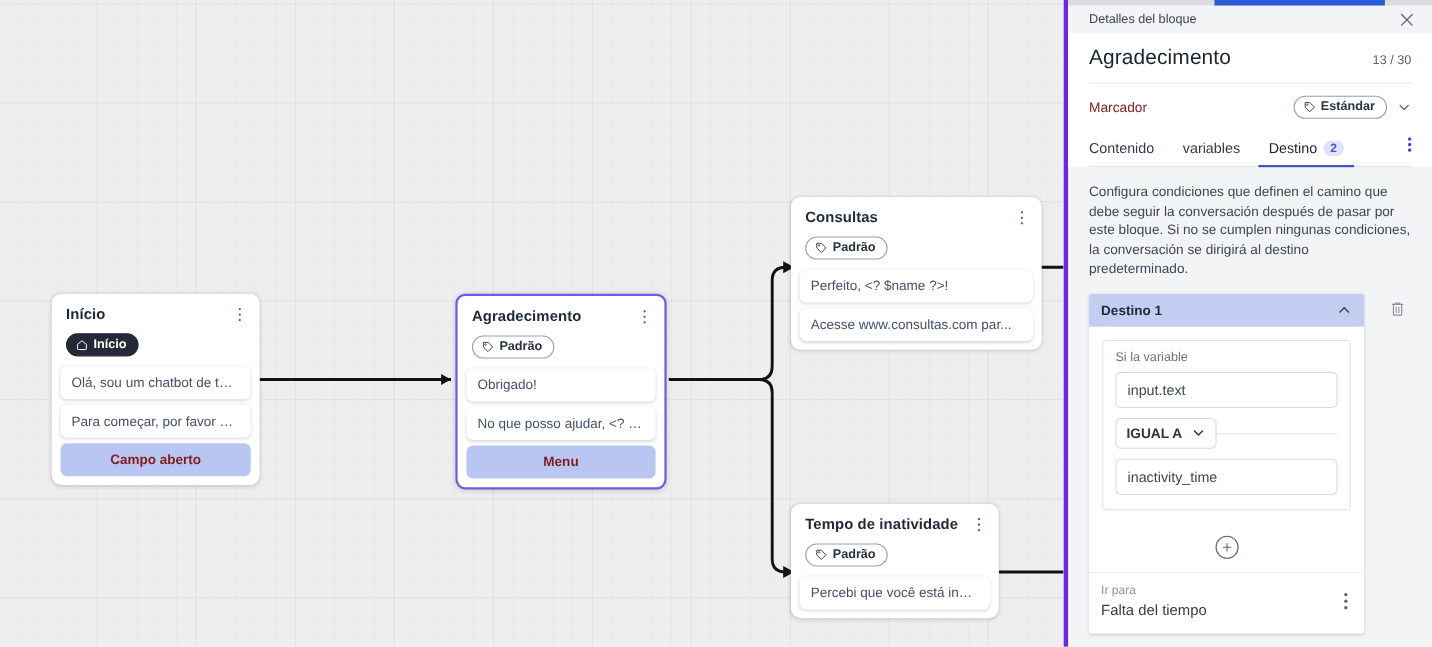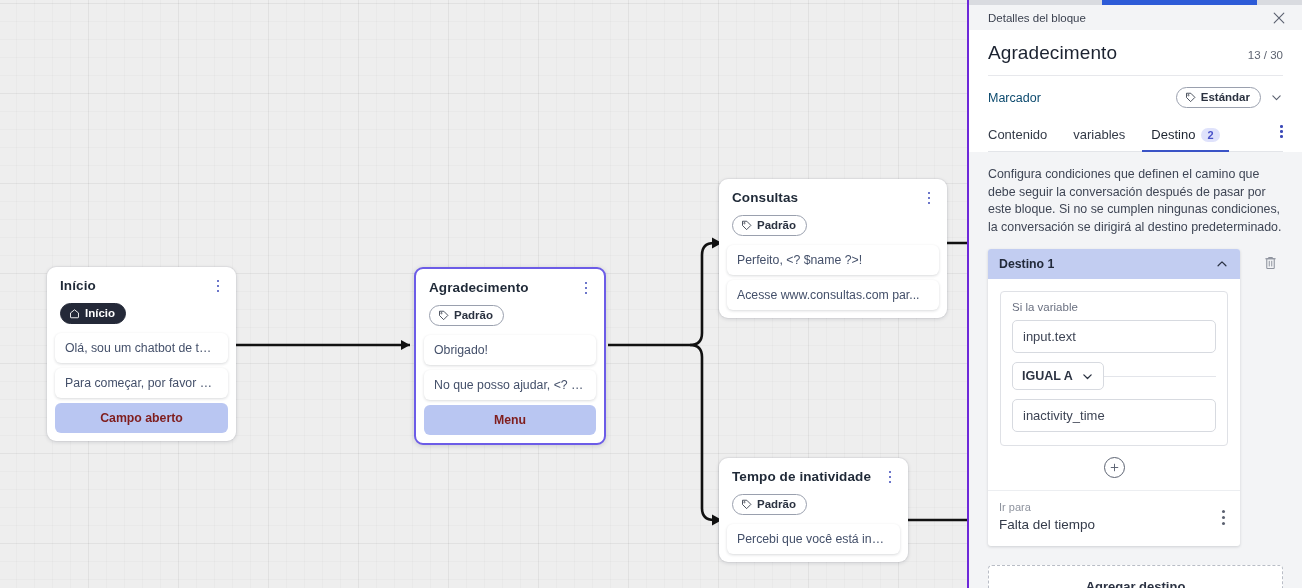--- a/index.html
+++ b/index.html
@@ -124,21 +124,21 @@
     text-align: center;
   }
 
   
   #panel {
     position: absolute;
     right: 0; top: 0;
     width: 335px;
     height: 588px;
     background: #f3f4f6;
-    border-left: 2px solid #6d28d9;
+    border-left: 4px solid #6d28d9;
     box-sizing: border-box;
     display: flex;
     flex-direction: column;
   }
   #topbar {
     height: 5px;
     background: #d9dbe0;
     position: relative;
     flex: 0 0 auto;
   }
@@ -192,21 +192,21 @@
     color: #5d6370;
   }
   .marker-row {
     display: flex;
     align-items: center;
     padding: 11px 0 10px 0;
   }
   .marker-label {
     flex: 1;
     font-size: 12.5px;
-    color: #0c4a6e;
+    color: #7f1d1d;
   }
   .chev {
     margin-left: 9px;
     color: #5b6170;
     display: flex;
     align-items: center;
     cursor: pointer;
   }
   .tabs {
     display: flex;
@@ -297,21 +297,21 @@
   .trash {
     width: 26px;
     margin-left: 4px;
     padding-top: 6px;
     display: flex;
     justify-content: center;
     cursor: pointer;
     color: #8e939e;
   }
   .cond-box {
-    margin: 12px 12px 0 12px;
+    margin: 12px 12px 12px 12px;
     border: 1px solid #dfe1e6;
     border-radius: 4px;
     padding: 9px 11px 13px 11px;
   }
   .cond-label {
     font-size: 11.5px;
     color: #6a7080;
     margin-bottom: 7px;
   }
   .field {

